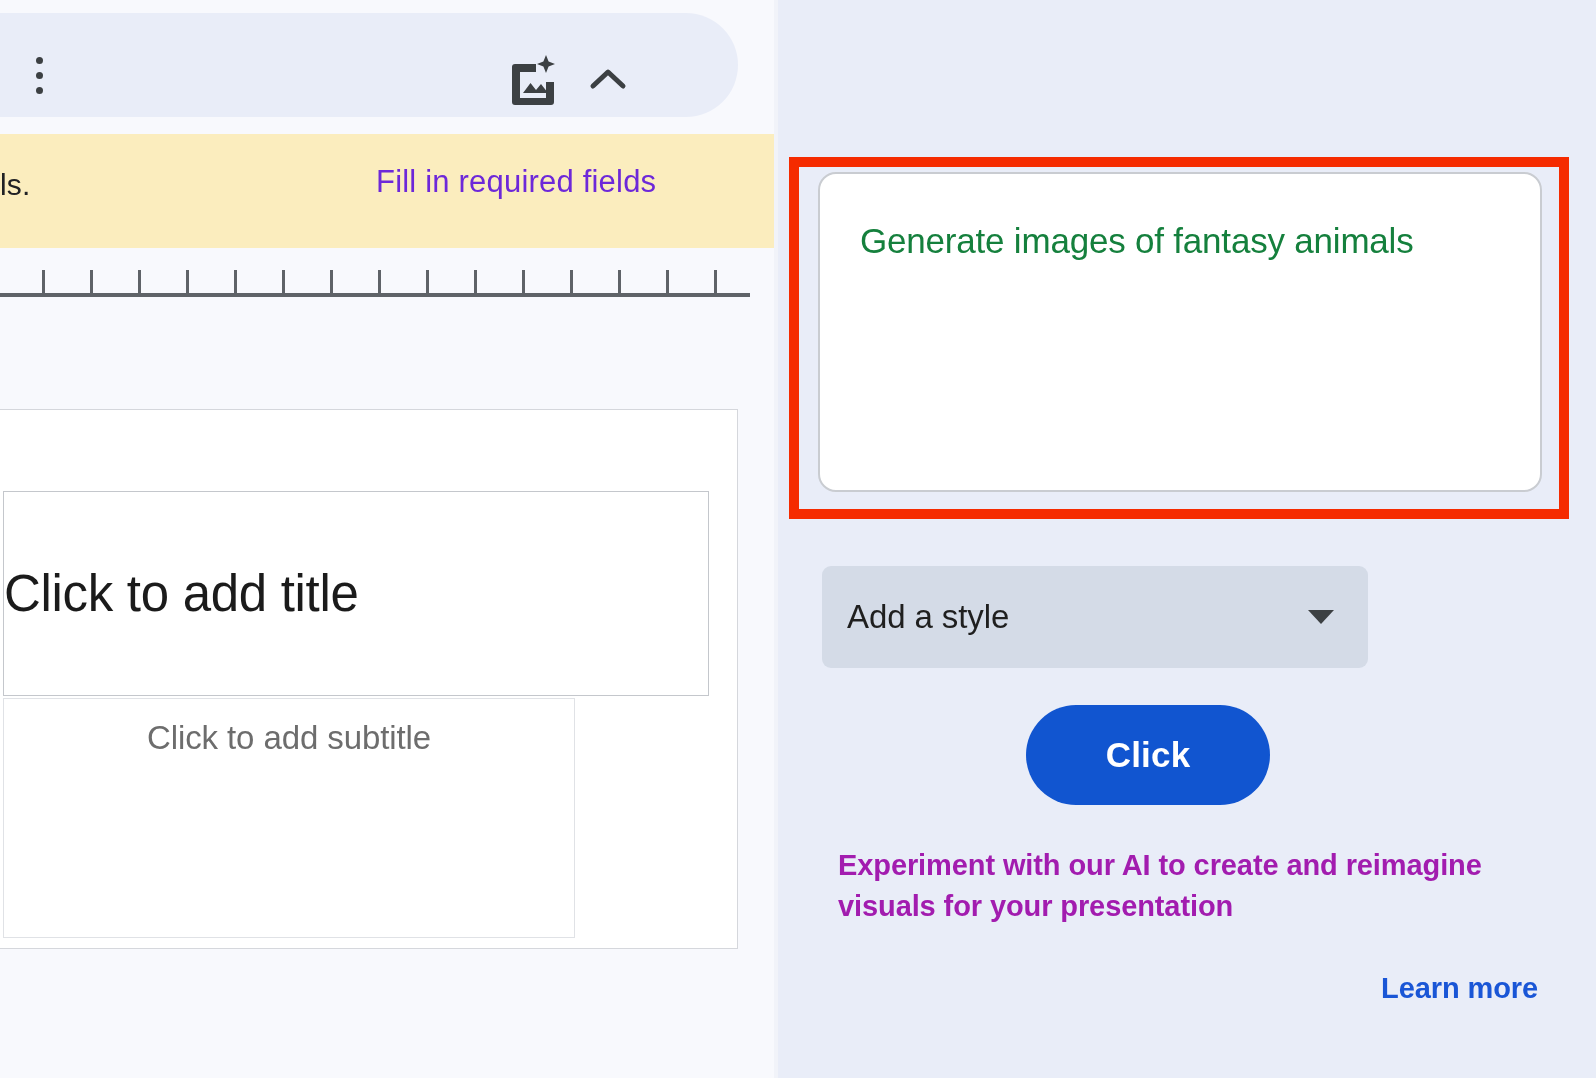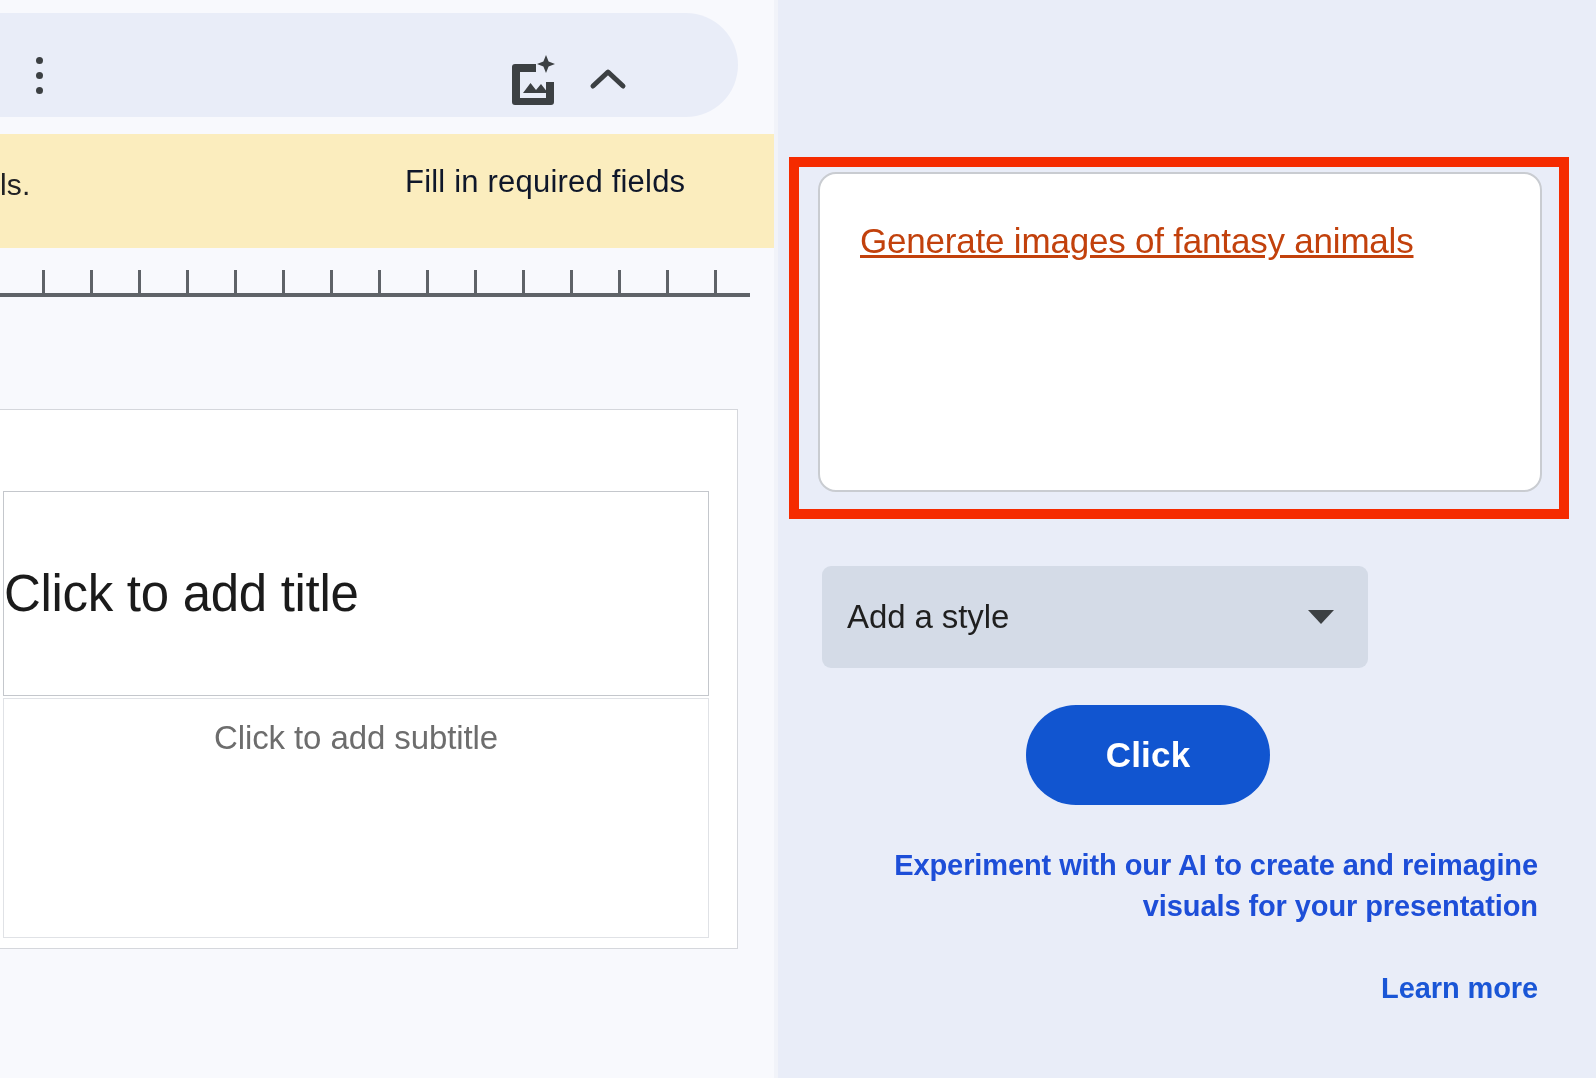--- a/index.html
+++ b/index.html
@@ -64,22 +64,22 @@
     left: 0; top: 134px;
     width: 778px; height: 114px;
     background: #fbedbe;
   }
   .banner-left {
     position: absolute; left: 0px; top: 34px;
     font-size: 30px; color: #202124;
     letter-spacing: .2px;
   }
   .banner-msg {
-    position: absolute; left: 405px; top: 30px;
-    font-size: 31px; color: #0f172a;
+    position: absolute; left: 376px; top: 30px;
+    font-size: 31px; color: #6d28d9;
     letter-spacing: .2px;
   }
 
   
   .ruler {
     position: absolute;
     left: 0; top: 248px;
     width: 778px; height: 68px;
     background: #f8f9fd;
   }
@@ -117,21 +117,21 @@
     align-items: center;
   }
   .ph-title span {
     font-size: 51px;
     color: #1b1b1b;
     letter-spacing: -.3px;
   }
   .ph-sub {
     position: absolute;
     left: 42px; top: 288px;
-    width: 706px; height: 240px;
+    width: 572px; height: 240px;
     border: 1px solid #e0e2e6;
     display: flex;
     align-items: flex-start;
     justify-content: center;
     padding-top: 20px;
   }
   .ph-sub span {
     font-size: 33px;
     color: #6d6d6d;
     letter-spacing: -.1px;
@@ -188,24 +188,23 @@
     width: 724px; height: 320px;
     background: #ffffff;
     border: 2px solid #c9ccd1;
     border-radius: 18px;
     padding: 44px 40px;
     overflow: hidden;
     cursor: text;
   }
   .prompt-text {
     font-size: 35px;
-    color: #c2410c;
+    color: #15803d;
     letter-spacing: -.2px;
     line-height: 1.3;
-    text-decoration: underline;
   }
 
   .style-select {
     position: absolute;
     left: 44px; top: 566px;
     width: 546px; height: 102px;
     background: #d4dbe7;
     border-radius: 9px;
     cursor: pointer;
   }
@@ -237,24 +236,24 @@
     font-size: 35px;
     font-weight: 700;
     letter-spacing: .2px;
     cursor: pointer;
   }
 
   .desc {
     position: absolute;
     left: 60px; top: 845px;
     width: 700px;
-    text-align: right;
+    text-align: left;
     font-size: 29px;
     font-weight: 600;
-    color: #1d4ed8;
+    color: #a21caf;
     line-height: 1.42;
     letter-spacing: -.1px;
   }
 
   .learn-more {
     position: absolute;
     left: 60px; top: 972px;
     width: 700px;
     text-align: right;
     font-size: 29px;

